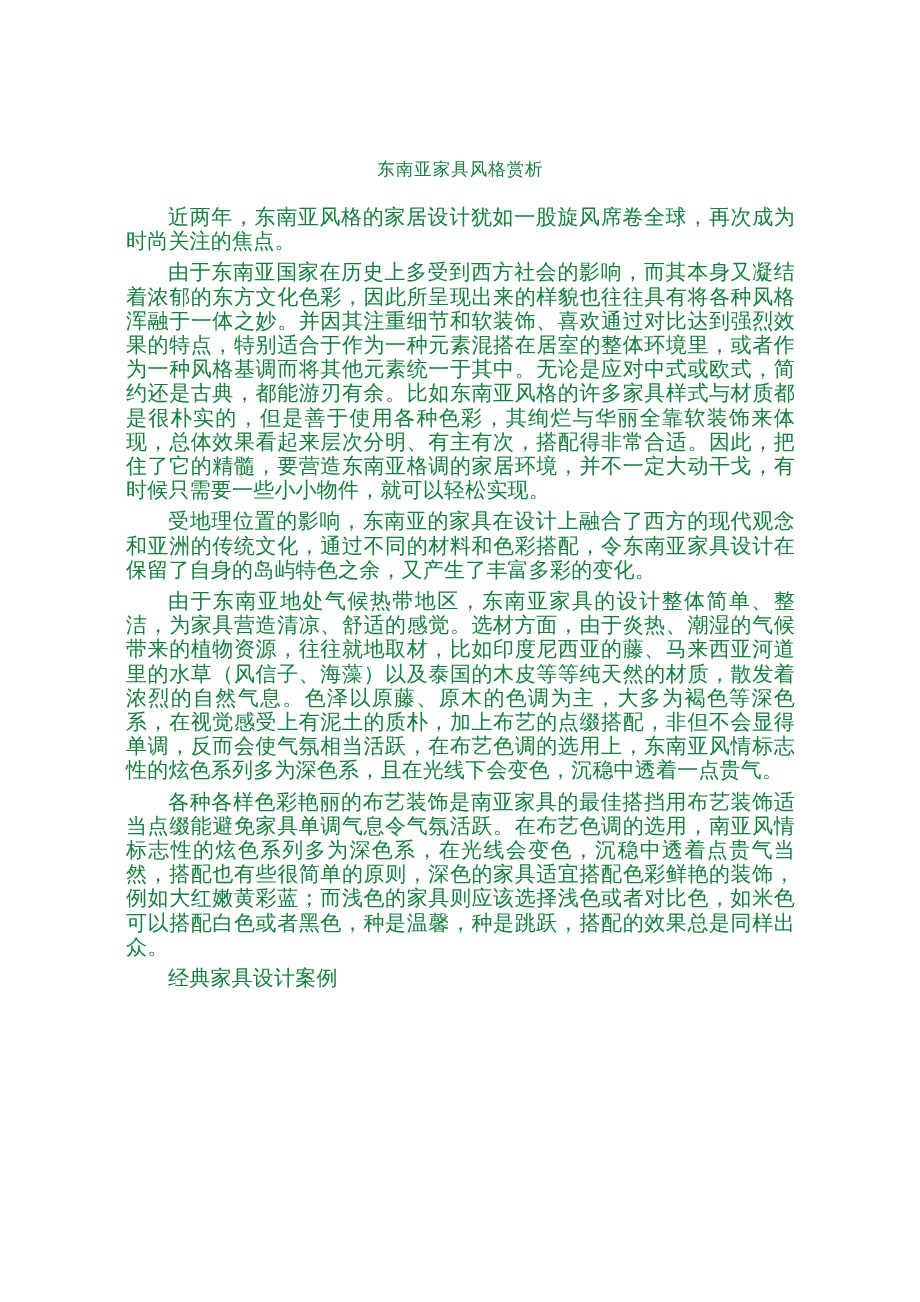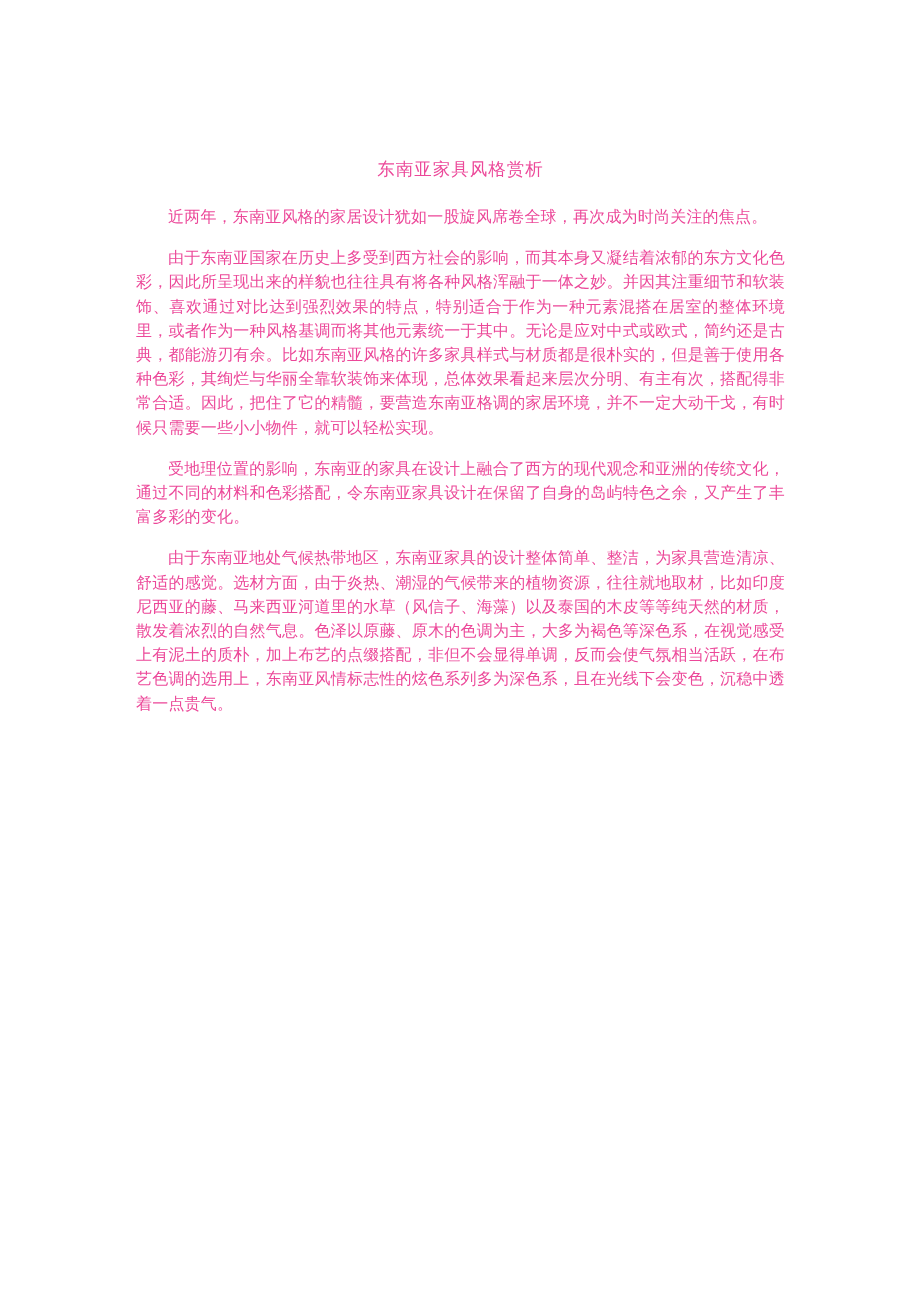--- a/index.html
+++ b/index.html
@@ -6,51 +6,53 @@
     margin: 0;
     padding: 0;
     background: #ffffff;
   }
   .page {
     position: relative;
     width: 920px;
     height: 1302px;
     background: #ffffff;
     font-family: "Liberation Serif", "DejaVu Serif", serif;
-    color: #ec4899;
+    color: #15803d;
     overflow: hidden;
   }
   .content {
     position: absolute;
     left: 119px;
     top: 157px;
     width: 683px;
   }
   .doc-title {
     font-size: 17.5px;
     font-weight: normal;
     line-height: 24px;
     text-align: center;
     margin: 0 0 24px 0;
     letter-spacing: 1px;
   }
   p.para {
-    margin: 17px;
-    font-size: 16px;
+    margin: 7px;
+    font-size: 21px;
     line-height: 24.2px;
     text-align: justify;
     text-indent: 2em;
     word-break: break-all;
     letter-spacing: 0.2px;
   }
 </style>
 </head>
 <body>
 
 <div class="page">
   <div class="content">
     <h1 class="doc-title">东南亚家具风格赏析</h1>
     <p class="para">近两年，东南亚风格的家居设计犹如一股旋风席卷全球，再次成为时尚关注的焦点。</p>
     <p class="para">由于东南亚国家在历史上多受到西方社会的影响，而其本身又凝结着浓郁的东方文化色彩，因此所呈现出来的样貌也往往具有将各种风格浑融于一体之妙。并因其注重细节和软装饰、喜欢通过对比达到强烈效果的特点，特别适合于作为一种元素混搭在居室的整体环境里，或者作为一种风格基调而将其他元素统一于其中。无论是应对中式或欧式，简约还是古典，都能游刃有余。比如东南亚风格的许多家具样式与材质都是很朴实的，但是善于使用各种色彩，其绚烂与华丽全靠软装饰来体现，总体效果看起来层次分明、有主有次，搭配得非常合适。因此，把住了它的精髓，要营造东南亚格调的家居环境，并不一定大动干戈，有时候只需要一些小小物件，就可以轻松实现。</p>
     <p class="para">受地理位置的影响，东南亚的家具在设计上融合了西方的现代观念和亚洲的传统文化，通过不同的材料和色彩搭配，令东南亚家具设计在保留了自身的岛屿特色之余，又产生了丰富多彩的变化。</p>
     <p class="para">由于东南亚地处气候热带地区，东南亚家具的设计整体简单、整洁，为家具营造清凉、舒适的感觉。选材方面，由于炎热、潮湿的气候带来的植物资源，往往就地取材，比如印度尼西亚的藤、马来西亚河道里的水草（风信子、海藻）以及泰国的木皮等等纯天然的材质，散发着浓烈的自然气息。色泽以原藤、原木的色调为主，大多为褐色等深色系，在视觉感受上有泥土的质朴，加上布艺的点缀搭配，非但不会显得单调，反而会使气氛相当活跃，在布艺色调的选用上，东南亚风情标志性的炫色系列多为深色系，且在光线下会变色，沉稳中透着一点贵气。</p>
+    <p class="para">各种各样色彩艳丽的布艺装饰是南亚家具的最佳搭挡用布艺装饰适当点缀能避免家具单调气息令气氛活跃。在布艺色调的选用，南亚风情标志性的炫色系列多为深色系，在光线会变色，沉稳中透着点贵气当然，搭配也有些很简单的原则，深色的家具适宜搭配色彩鲜艳的装饰，例如大红嫩黄彩蓝；而浅色的家具则应该选择浅色或者对比色，如米色可以搭配白色或者黑色，种是温馨，种是跳跃，搭配的效果总是同样出众。</p>
+    <p class="para">经典家具设计案例</p>
   </div>
 </div>
 
 </body></html>

